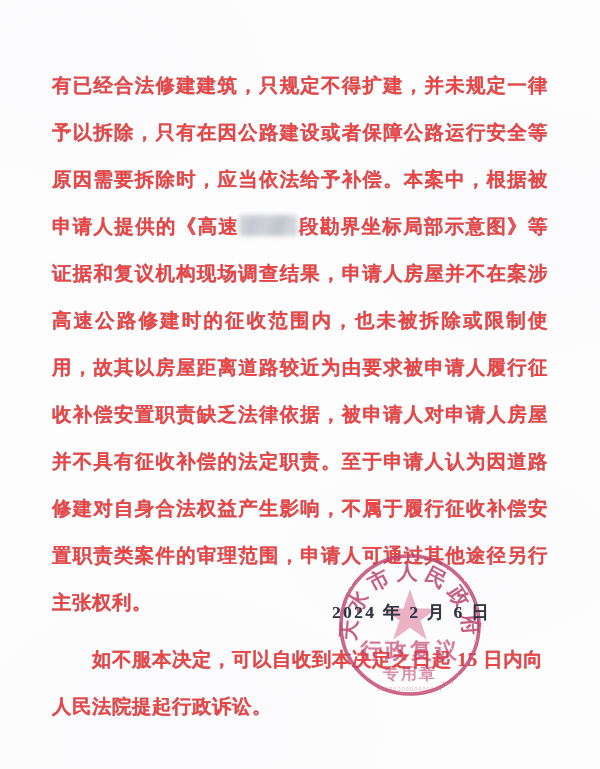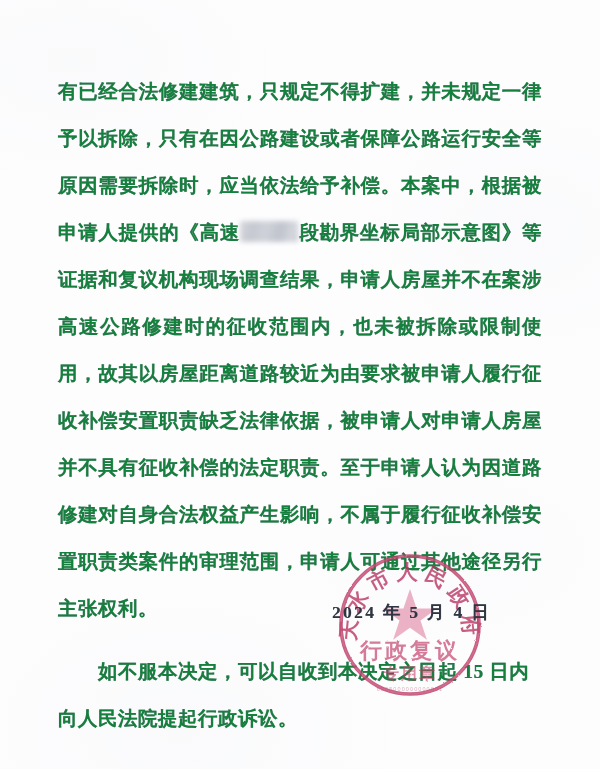--- a/index.html
+++ b/index.html
@@ -42,25 +42,25 @@
     position: absolute;
     left: 42px;
     top: 52px;
     width: 516px;
     z-index: 2;
   }
 
   .para {
     font-size: 19.4px;
     line-height: 47px;
-    color: #15803d;
+    color: #ef4444;
     letter-spacing: 0.6px;
     text-align: justify;
     text-justify: inter-ideograph;
-    margin: 16px;
+    margin: 10px;
     font-weight: 600;
     text-shadow:
       0.35px 0 0 rgba(64,72,92,0.30),
       -0.35px 0 0 rgba(64,72,92,0.22),
       0 0.35px 0 rgba(64,72,92,0.20);
     font-family: "Liberation Serif", "DejaVu Serif", serif;
   }
 
   .para.indent {
     text-indent: 40px;
@@ -175,15 +175,15 @@
           <text x="80" y="134" text-anchor="middle" font-family="'Liberation Serif','DejaVu Serif',serif" font-size="16" font-weight="700" fill="#c2406b" letter-spacing="2">专用章</text>
         </g>
 
         <g opacity="0.5">
           <text x="80" y="146" text-anchor="middle" font-family="'Liberation Sans','DejaVu Sans',sans-serif" font-size="5.5" fill="#b8456c" letter-spacing="1.1">6205000000000001</text>
         </g>
       </svg>
     </div>
   </div>
 
-  <div class="seal-date">2024 年 5 月 4 日</div>
+  <div class="seal-date">2024 年 2 月 6 日</div>
 
 </div>
 
 </body></html>

